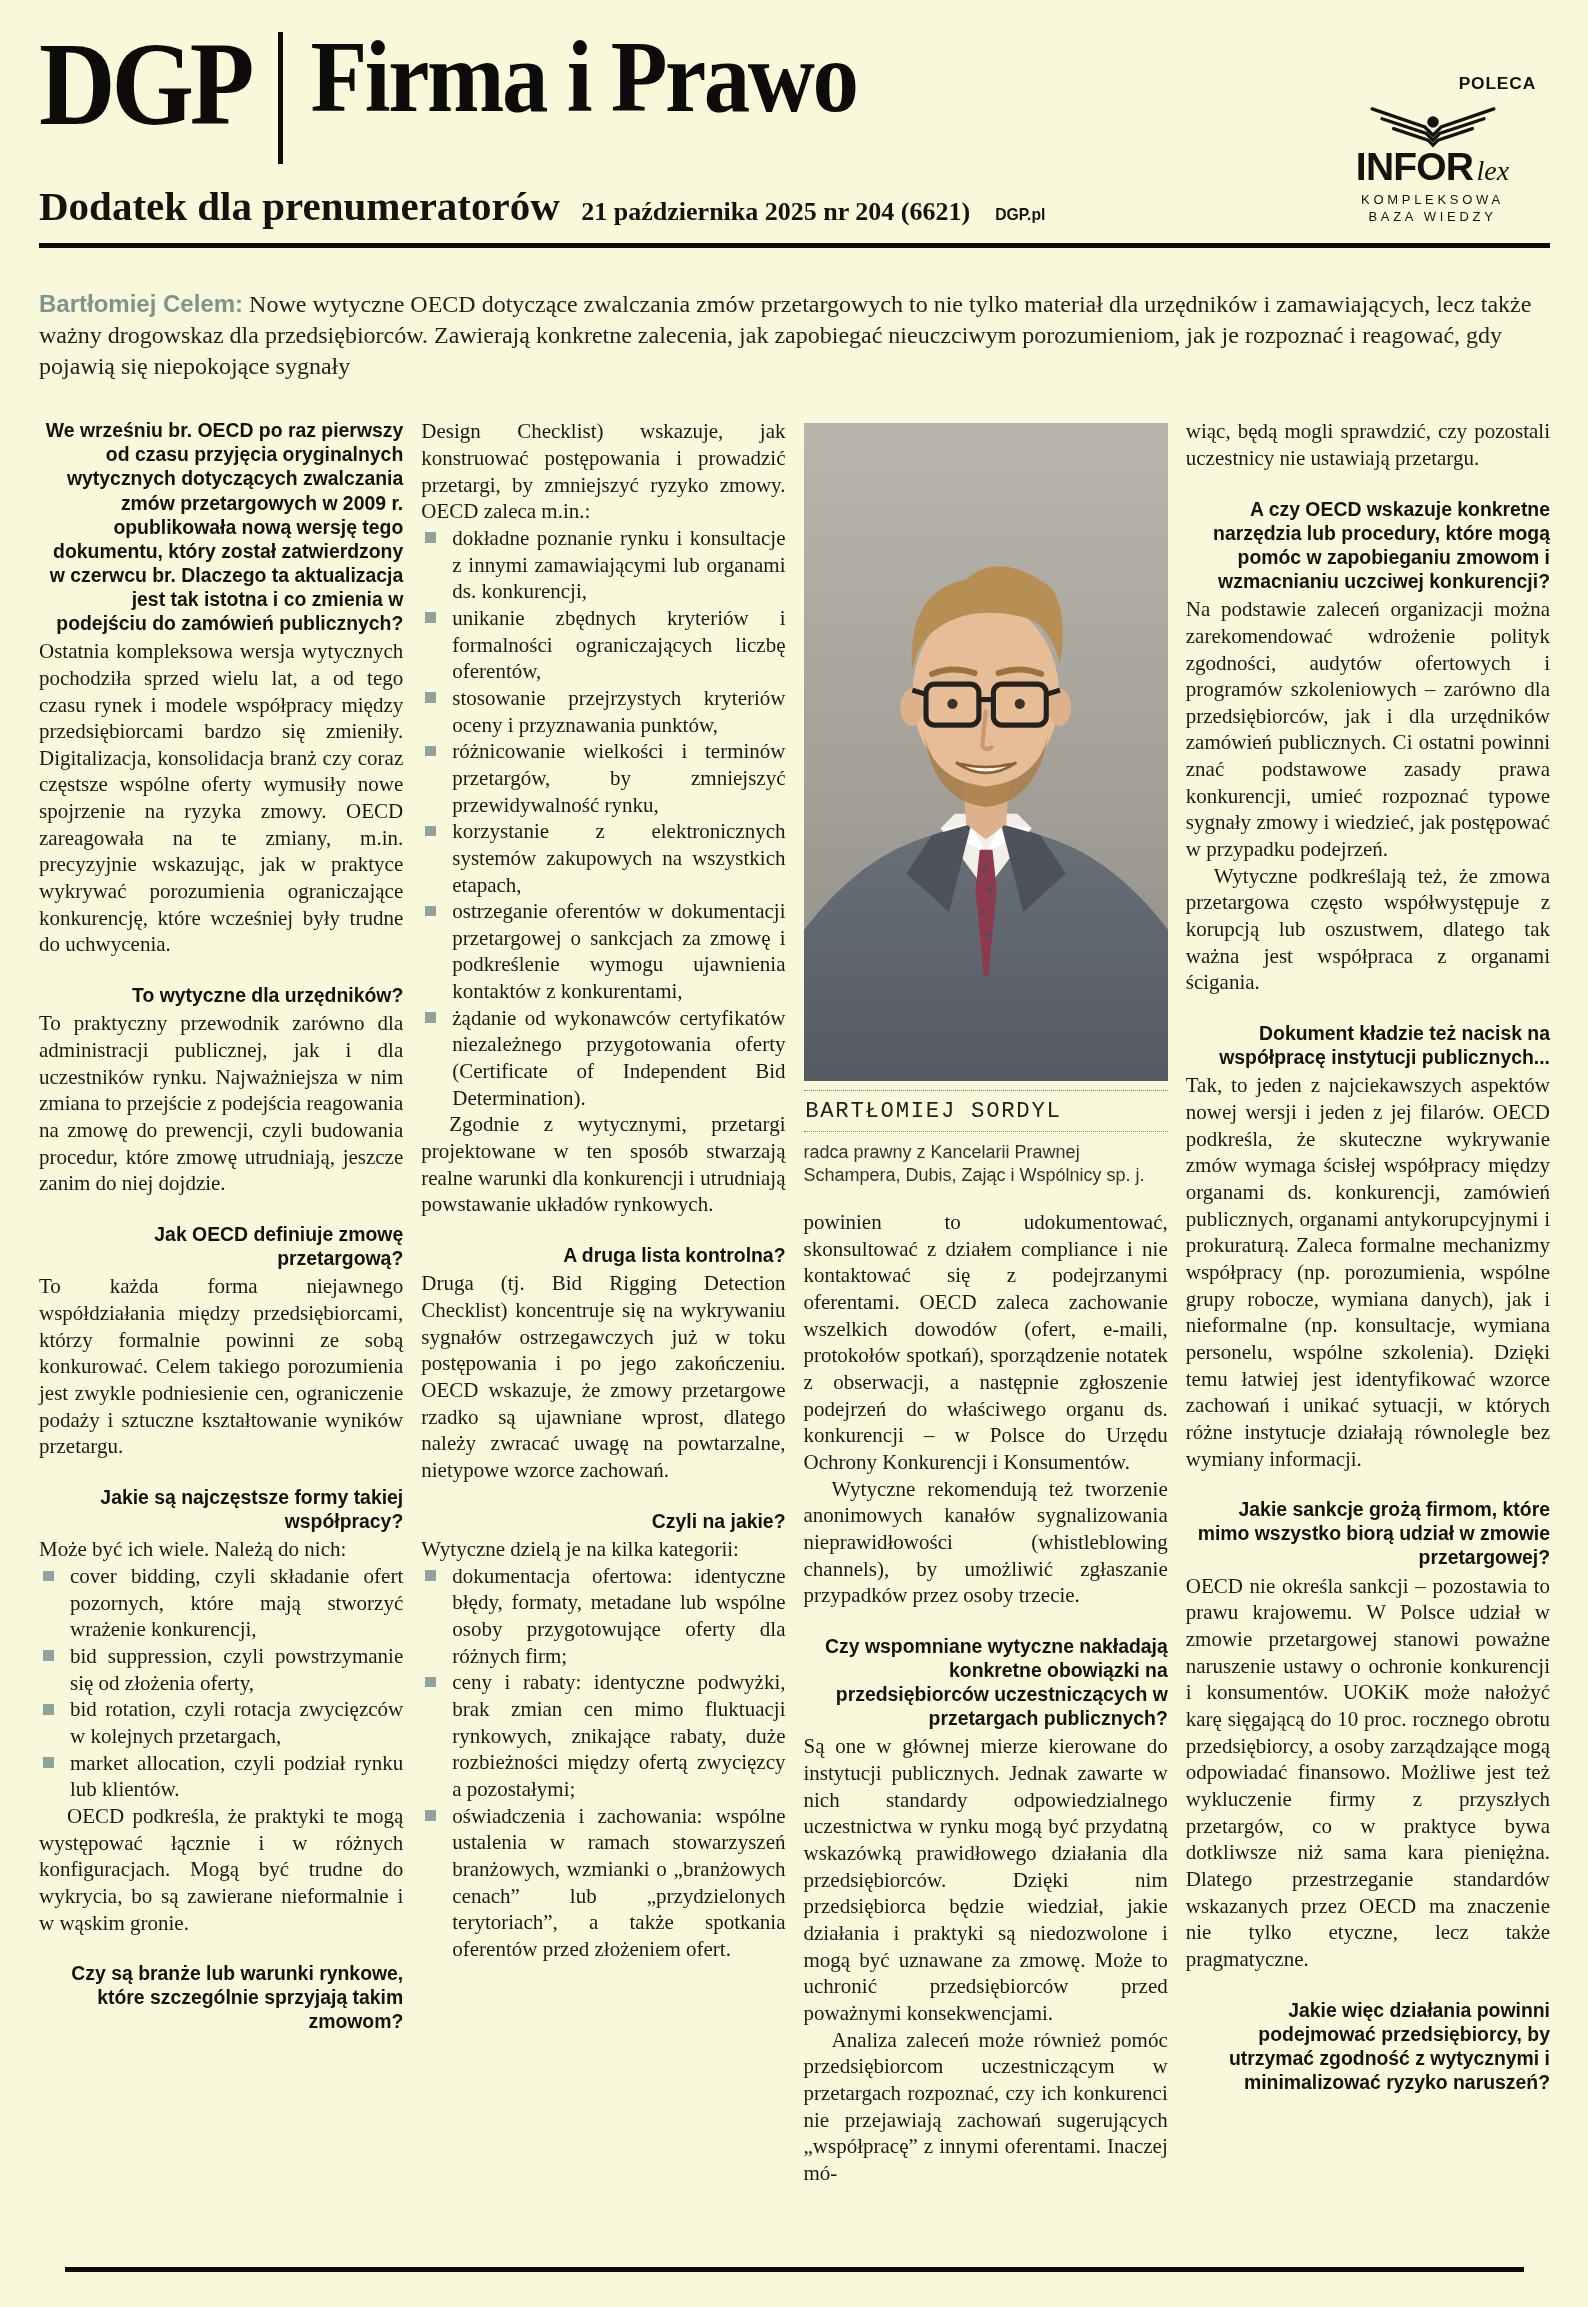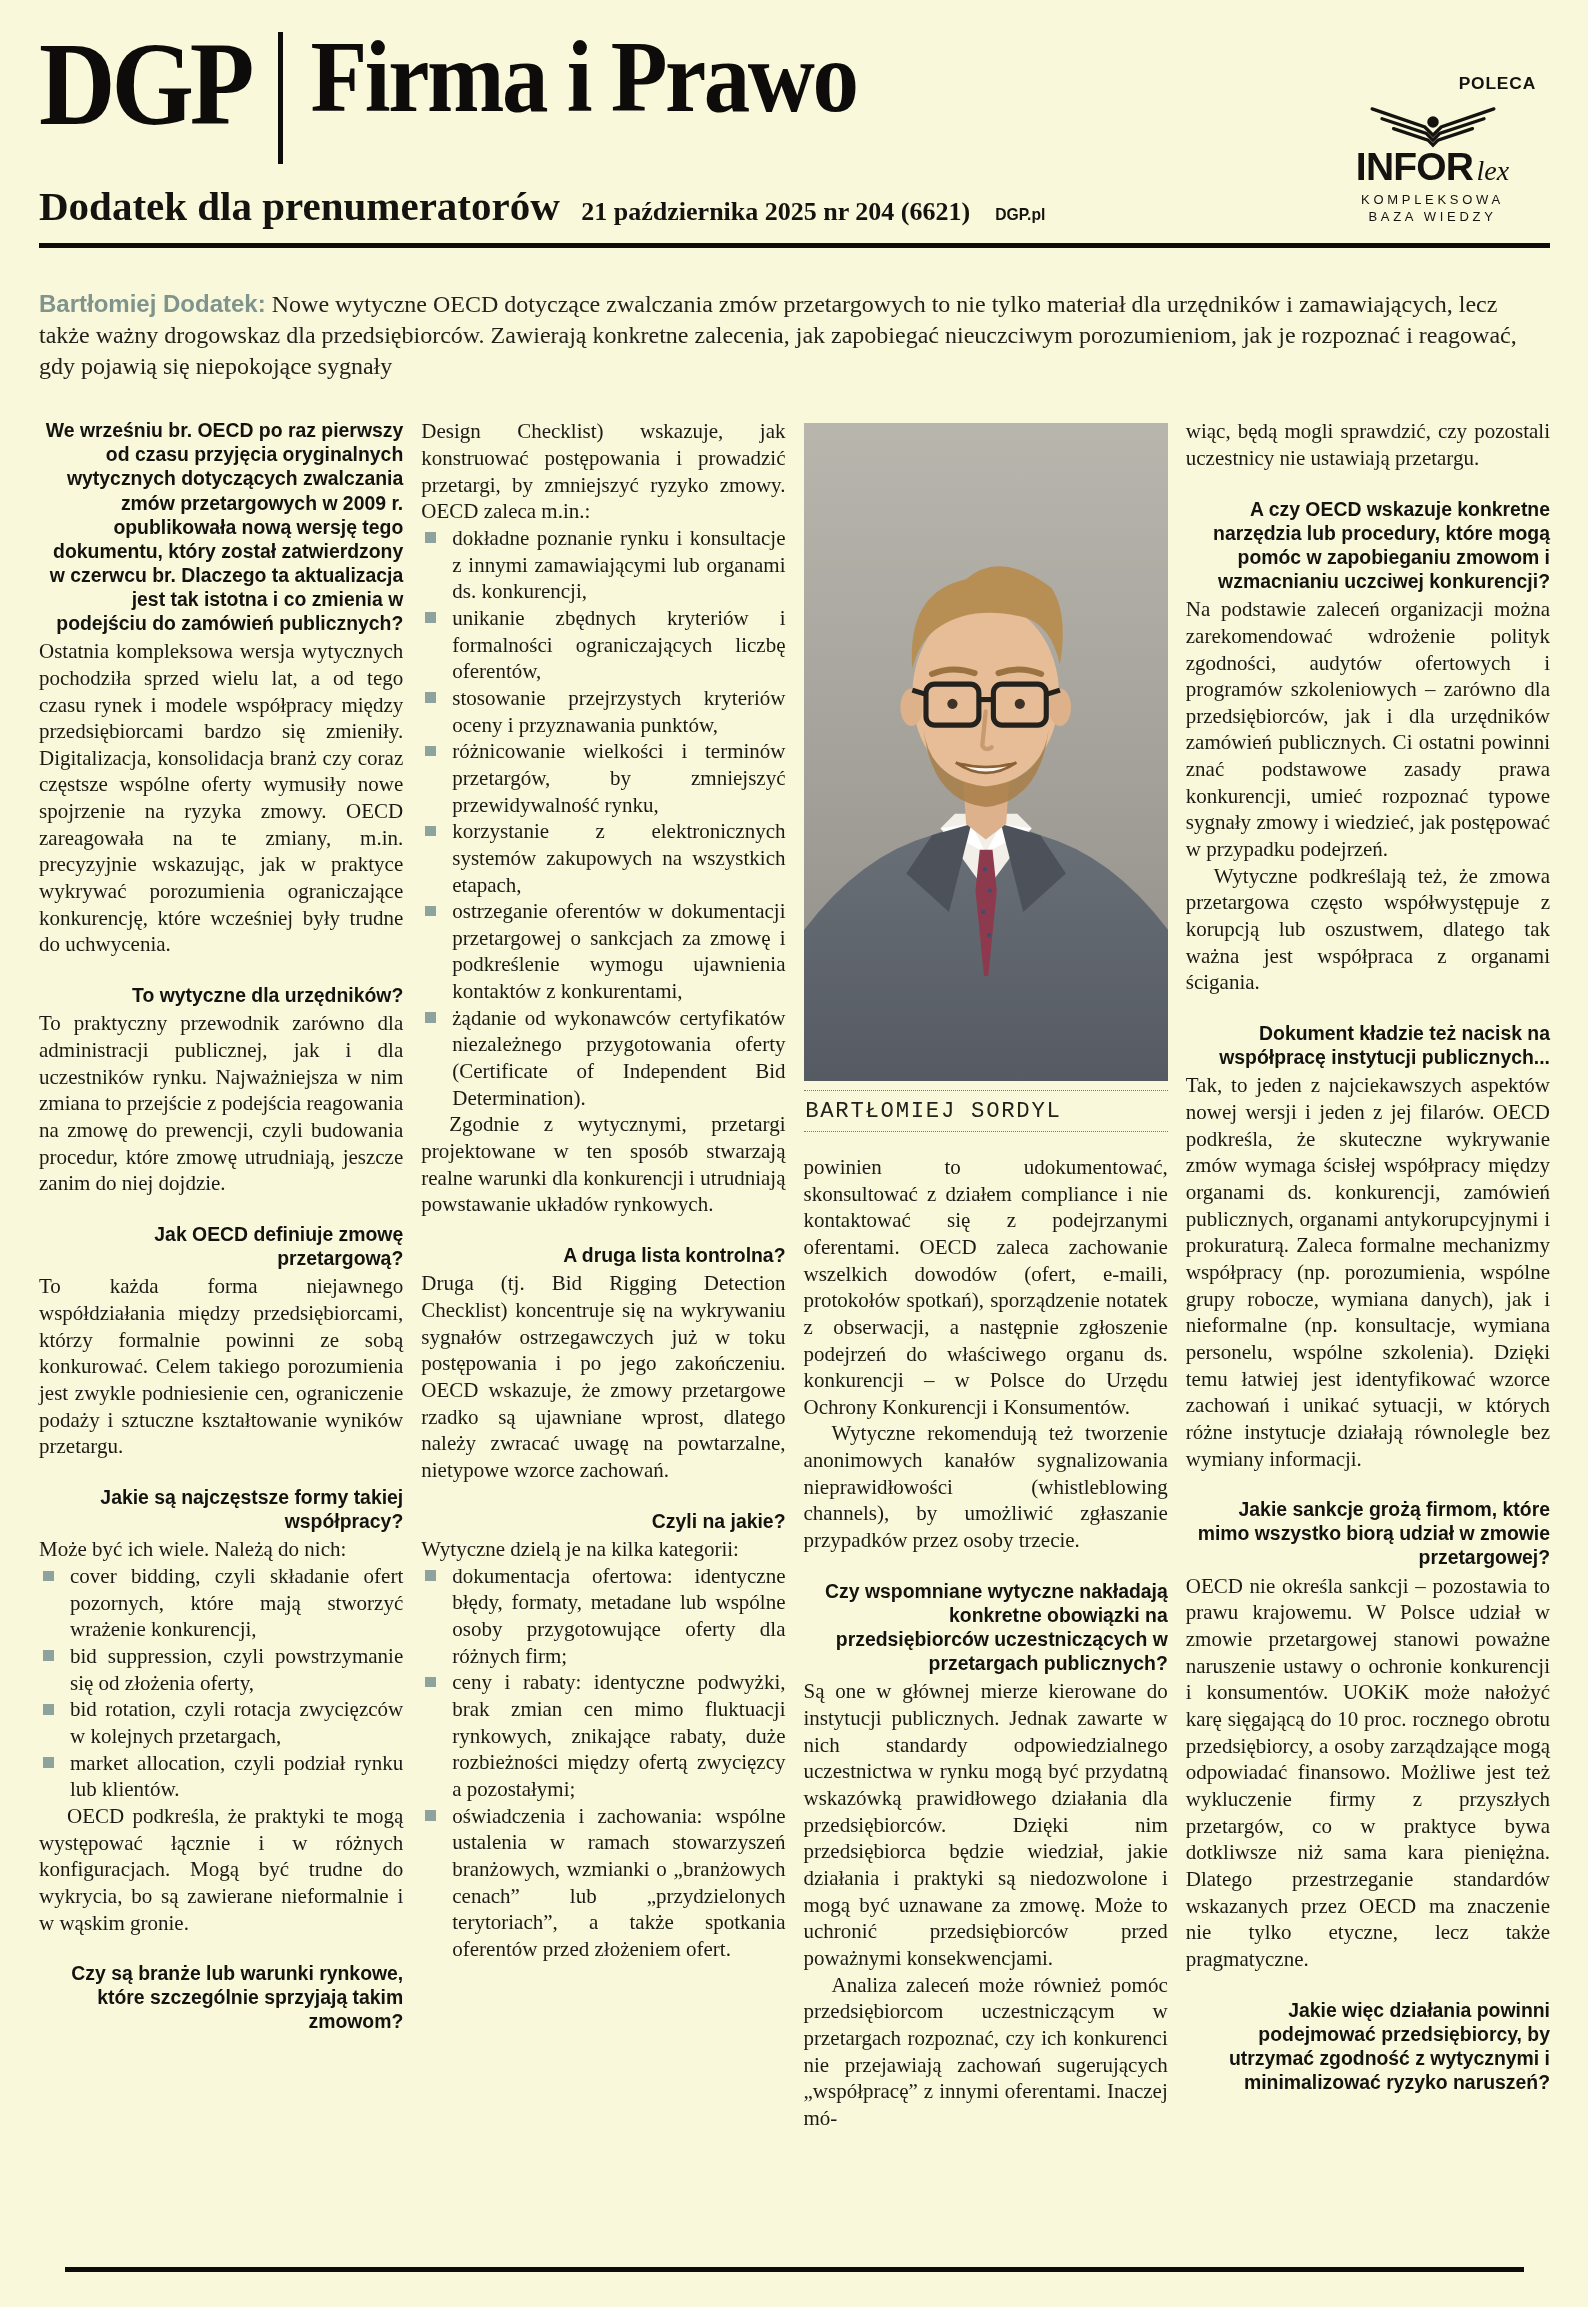--- a/index.html
+++ b/index.html
@@ -121,21 +121,21 @@
 
     <div class="mast-row2">
       <span class="subtitle">Dodatek dla prenumeratorów</span>
       <span class="issue-info">21 października 2025 nr 204 (6621)</span>
       <span class="site">DGP.pl</span>
     </div>
     <div class="mast-rule"></div>
   </header>
 
 
-  <p class="lead"><span class="author">Bartłomiej Dodatek:</span><span> Nowe wytyczne OECD dotyczące zwalczania zmów przetargowych to nie tylko materiał dla urzędników i zamawiających, lecz także ważny drogowskaz dla przedsiębiorców. Zawierają konkretne zalecenia, jak zapobiegać nieuczciwym porozumieniom, jak je rozpoznać i reagować, gdy pojawią się niepokojące sygnały</span></p>
+  <p class="lead"><span class="author">Bartłomiej Celem:</span><span> Nowe wytyczne OECD dotyczące zwalczania zmów przetargowych to nie tylko materiał dla urzędników i zamawiających, lecz także ważny drogowskaz dla przedsiębiorców. Zawierają konkretne zalecenia, jak zapobiegać nieuczciwym porozumieniom, jak je rozpoznać i reagować, gdy pojawią się niepokojące sygnały</span></p>
 
   <div class="columns">
       <div class="col">
         <p class="blk question">We wrześniu br. OECD po raz pierwszy od czasu przyjęcia oryginalnych wytycznych dotyczących zwalczania zmów przetargowych w 2009 r. opublikowała nową wersję tego dokumentu, który został zatwierdzony w czerwcu br. Dlaczego ta aktualizacja jest tak istotna i co zmienia w podejściu do zamówień publicznych?</p>
         <p class="blk answer">Ostatnia kompleksowa wersja wytycznych pochodziła sprzed wielu lat, a od tego czasu rynek i modele współpracy między przedsiębiorcami bardzo się zmieniły. Digitalizacja, konsolidacja branż czy coraz częstsze wspólne oferty wymusiły nowe spojrzenie na ryzyka zmowy. OECD zareagowała na te zmiany, m.in. precyzyjnie wskazując, jak w praktyce wykrywać porozumienia ograniczające konkurencję, które wcześniej były trudne do uchwycenia.</p>
         <p class="blk question">To wytyczne dla urzędników?</p>
         <p class="blk answer">To praktyczny przewodnik zarówno dla administracji publicznej, jak i dla uczestników rynku. Najważniejsza w nim zmiana to przejście z podejścia reagowania na zmowę do prewencji, czyli budowania procedur, które zmowę utrudniają, jeszcze zanim do niej dojdzie.</p>
         <p class="blk question">Jak OECD definiuje zmowę przetargową?</p>
         <p class="blk answer">To każda forma niejawnego współdziałania między przedsiębiorcami, którzy formalnie powinni ze sobą konkurować. Celem takiego porozumienia jest zwykle podniesienie cen, ograniczenie podaży i sztuczne kształtowanie wyników przetargu.</p>
         <p class="blk question">Jakie są najczęstsze formy takiej współpracy?</p>
@@ -226,20 +226,21 @@
         <path d="M228 305 Q253 296 278 306" stroke="#9a7340" stroke-width="7" fill="none" stroke-linecap="round"></path>
 
         <path d="M213 350 L209 390 Q213 397 220 392" stroke="#c79a70" stroke-width="5" fill="none" stroke-linecap="round"></path>
 
         <path d="M178 410 Q213 434 249 410 Q213 420 178 410 Z" fill="#fbf7ef" stroke="#8a6134" stroke-width="3"></path>
       </svg>
 
     </div>
     <figcaption class="caption">
       <div class="cap-name">BARTŁOMIEJ SORDYL</div>
+      <div class="cap-role">radca prawny z Kancelarii Prawnej Schampera, Dubis, Zając i Wspólnicy sp. j.</div>
     </figcaption>
   </figure>
 <p class="blk answer">powinien to udokumentować, skonsultować z działem compliance i nie kontaktować się z podejrzanymi oferentami. OECD zaleca zachowanie wszelkich dowodów (ofert, e-maili, protokołów spotkań), sporządzenie notatek z obserwacji, a następnie zgłoszenie podejrzeń do właściwego organu ds. konkurencji – w Polsce do Urzędu Ochrony Konkurencji i Konsumentów.</p>
         <p class="blk answer_indent">Wytyczne rekomendują też tworzenie anonimowych kanałów sygnalizowania nieprawidłowości (whistleblowing channels), by umożliwić zgłaszanie przypadków przez osoby trzecie.</p>
         <p class="blk question">Czy wspomniane wytyczne nakładają konkretne obowiązki na przedsiębiorców uczestniczących w przetargach publicznych?</p>
         <p class="blk answer">Są one w głównej mierze kierowane do instytucji publicznych. Jednak zawarte w nich standardy odpowiedzialnego uczestnictwa w rynku mogą być przydatną wskazówką prawidłowego działania dla przedsiębiorców. Dzięki nim przedsiębiorca będzie wiedział, jakie działania i praktyki są niedozwolone i mogą być uznawane za zmowę. Może to uchronić przedsiębiorców przed poważnymi konsekwencjami.</p>
         <p class="blk answer_indent">Analiza zaleceń może również pomóc przedsiębiorcom uczestniczącym w przetargach rozpoznać, czy ich konkurenci nie przejawiają zachowań sugerujących „współpracę” z innymi oferentami. Inaczej mó-</p>
       </div>
       <div class="col">
         <p class="blk answer">wiąc, będą mogli sprawdzić, czy pozostali uczestnicy nie ustawiają przetargu.</p>

